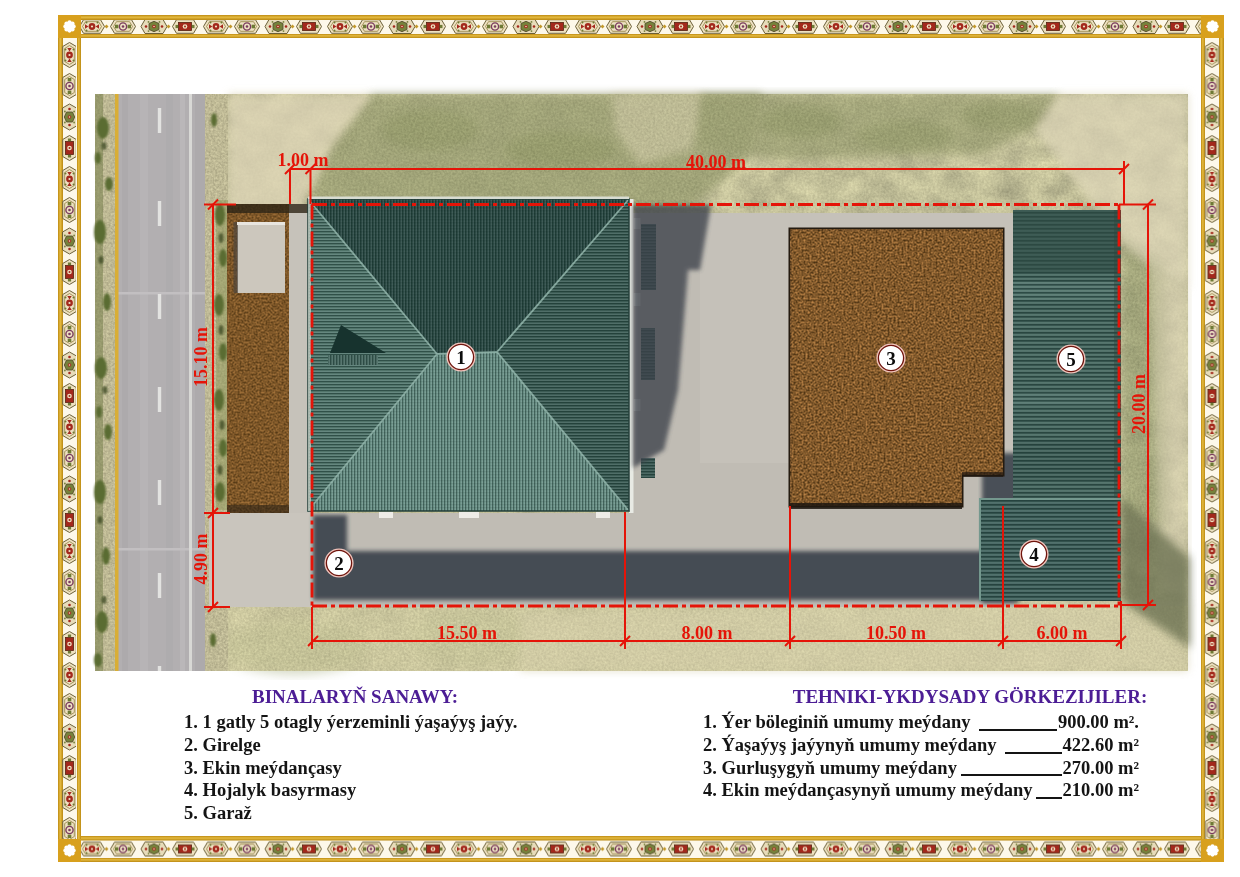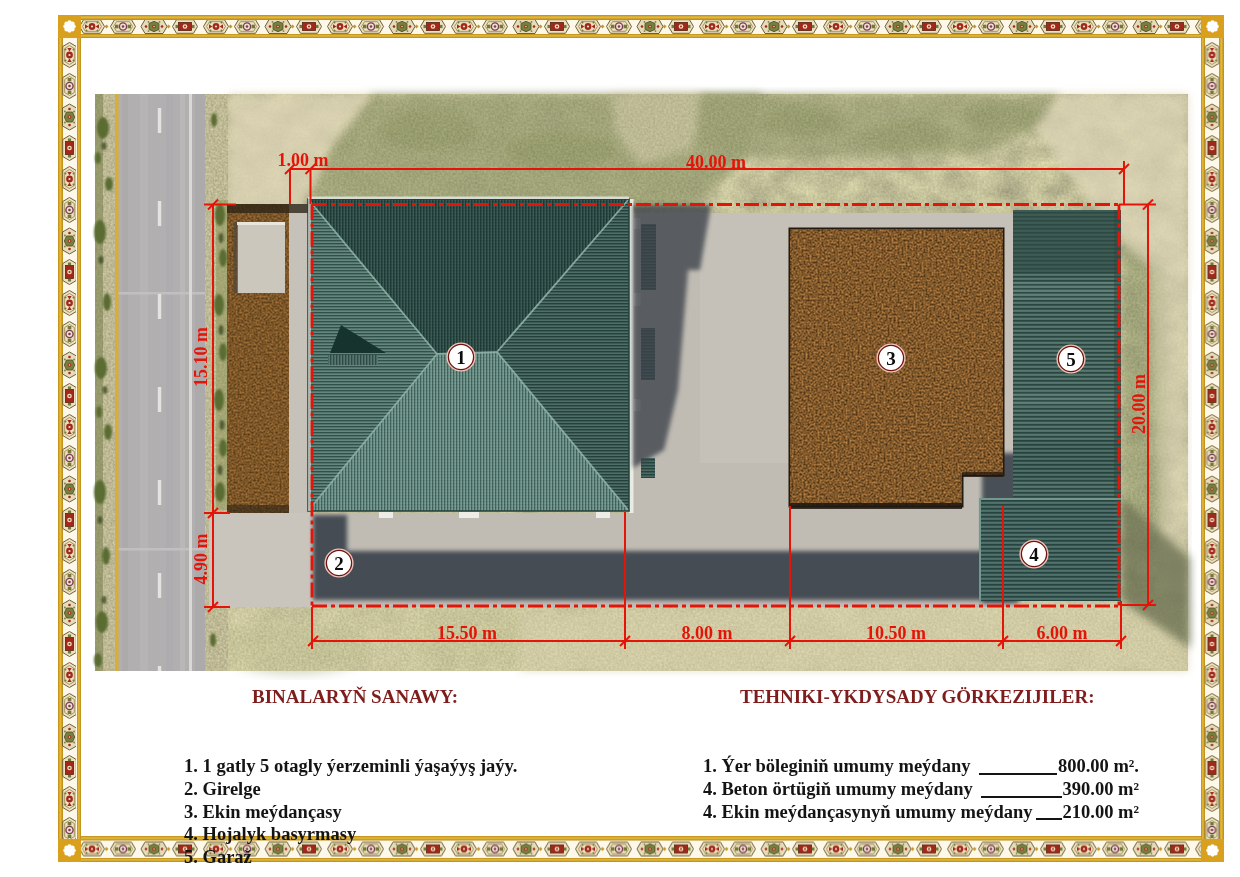--- a/index.html
+++ b/index.html
@@ -1,22 +1,22 @@
 <!DOCTYPE html>
 <html><head>
 <meta charset="utf-8">
 <style>
   html,body{margin:0;padding:0;background:#fff;}
   #page{position:relative;width:1240px;height:877px;background:#fff;overflow:hidden;
         font-family:"Liberation Serif",serif;}
   .abs{position:absolute;}
   #title{left:95px;width:1093px;top:58px;text-align:center;font-weight:bold;font-size:20px;
          color:#141414;letter-spacing:1.05px;}
-  .h2{font-weight:bold;font-size:19px;color:#7f1d1d;}
-  .list{font-weight:bold;font-size:18.5px;color:#141414;line-height:22.8px;margin-top:44px;}
+  .h2{font-weight:bold;font-size:19px;color:#4c1d95;}
+  .list{font-weight:bold;font-size:18.5px;color:#141414;line-height:22.8px;}
   #rlist{width:436px;}
   .row{display:flex;align-items:flex-end;text-align:right;}
   .row .lab{white-space:pre;}
   .row .fill{flex:1;border-bottom:2px solid #141414;margin:0 1px 3px 4px;}
   .row .val{white-space:pre;}
 </style>
 </head>
 <body>
 <div id="page">
 
@@ -531,32 +531,37 @@
 <div class="abs h2" style="left:150px;top:686px;width:410px;text-align:center;">BINALARYŇ SANAWY:</div>
 
 <div class="abs list" style="left:184px;top:711px;">
 1. 1 gatly 5 otagly ýerzeminli ýaşaýyş jaýy.<br>
 2. Girelge<br>
 3. Ekin meýdançasy<br>
 4. Hojalyk basyrmasy<br>
 5. Garaž
 </div>
 
-<div class="abs h2" style="left:740px;top:686px;width:420px;">TEHNIKI-YKDYSADY GÖRKEZIJILER:</div>
+<div class="abs h2" style="left:760px;top:686px;width:420px;text-align:center;">TEHNIKI-YKDYSADY GÖRKEZIJILER:</div>
 
 <div id="rlist" class="abs list" style="left:703px;top:711px;">
   <div class="row">
         <span class="lab">1. Ýer böleginiň umumy meýdany </span>
         <span class="fill"></span>
-        <span class="val">800.00 m².</span>
+        <span class="val">900.00 m².</span>
       </div>
   <div class="row">
-        <span class="lab">4. Beton örtügiň umumy meýdany </span>
+        <span class="lab">2. Ýaşaýyş jaýynyň umumy meýdany </span>
         <span class="fill"></span>
-        <span class="val">390.00 m²</span>
+        <span class="val">422.60 m²</span>
+      </div>
+  <div class="row">
+        <span class="lab">3. Gurluşygyň umumy meýdany</span>
+        <span class="fill"></span>
+        <span class="val">270.00 m²</span>
       </div>
   <div class="row">
         <span class="lab">4. Ekin meýdançasynyň umumy meýdany</span>
         <span class="fill"></span>
         <span class="val">210.00 m²</span>
       </div>
 </div>
 
 </div>
 

